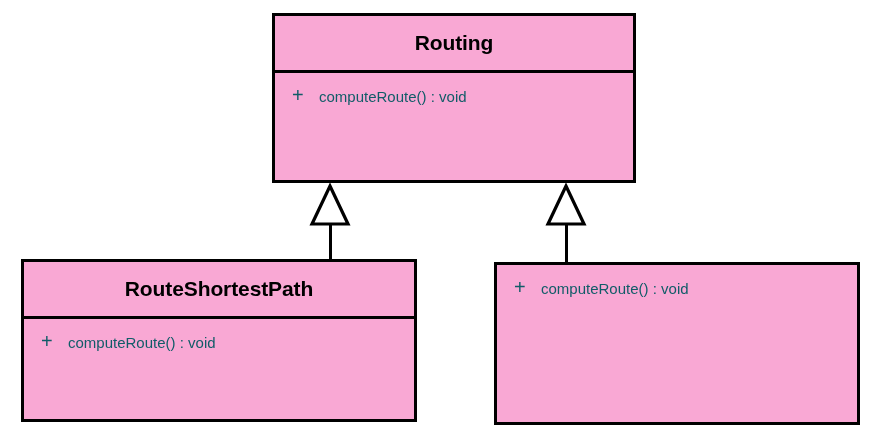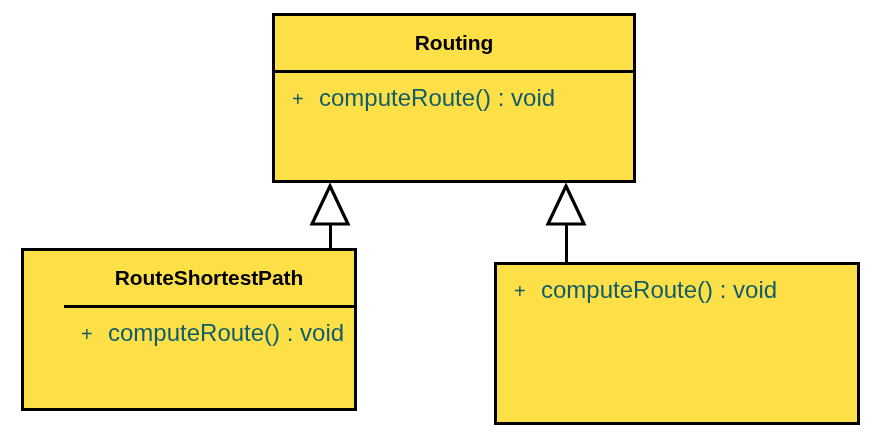--- a/index.html
+++ b/index.html
@@ -13,21 +13,21 @@
     height: 442px;
     background: #ffffff;
     font-family: "Liberation Sans", sans-serif;
     overflow: hidden;
   }
 
   
   .uml-class {
     position: absolute;
     box-sizing: border-box;
-    background: #fde047;
+    background: #f9a8d4;
     border: 3px solid #000000;
     z-index: 2;
   }
   .uml-name-compartment {
     box-sizing: border-box;
     height: 57px;
     border-bottom: 3px solid #000000;
     display: flex;
     align-items: center;
     justify-content: center;
@@ -50,21 +50,21 @@
   }
   .uml-visibility {
     width: 44px;
     padding-left: 17px;
     box-sizing: border-box;
     font-size: 20px;
     color: #115c68;
     flex: 0 0 auto;
   }
   .uml-member-signature {
-    font-size: 24px;
+    font-size: 15px;
     color: #115c68;
     white-space: nowrap;
   }
 
   
   .gen-edge {
     position: absolute;
     z-index: 1;
   }
   .gen-line {
@@ -102,21 +102,21 @@
       <span class="uml-class-name">Routing</span>
     </div>
     <div class="uml-members-compartment">
       <div class="uml-member-row">
         <span class="uml-visibility">+</span>
         <span class="uml-member-signature">computeRoute() : void</span>
       </div>
     </div>
   </div>
 
-  <div class="uml-class" style="left:21px; top:248px; width:336px; height:163px;padding-left:40px;">
+  <div class="uml-class" style="left:21px; top:259px; width:396px; height:163px;">
     <div class="uml-name-compartment">
       <span class="uml-class-name">RouteShortestPath</span>
     </div>
     <div class="uml-members-compartment">
       <div class="uml-member-row">
         <span class="uml-visibility">+</span>
         <span class="uml-member-signature">computeRoute() : void</span>
       </div>
     </div>
   </div>

